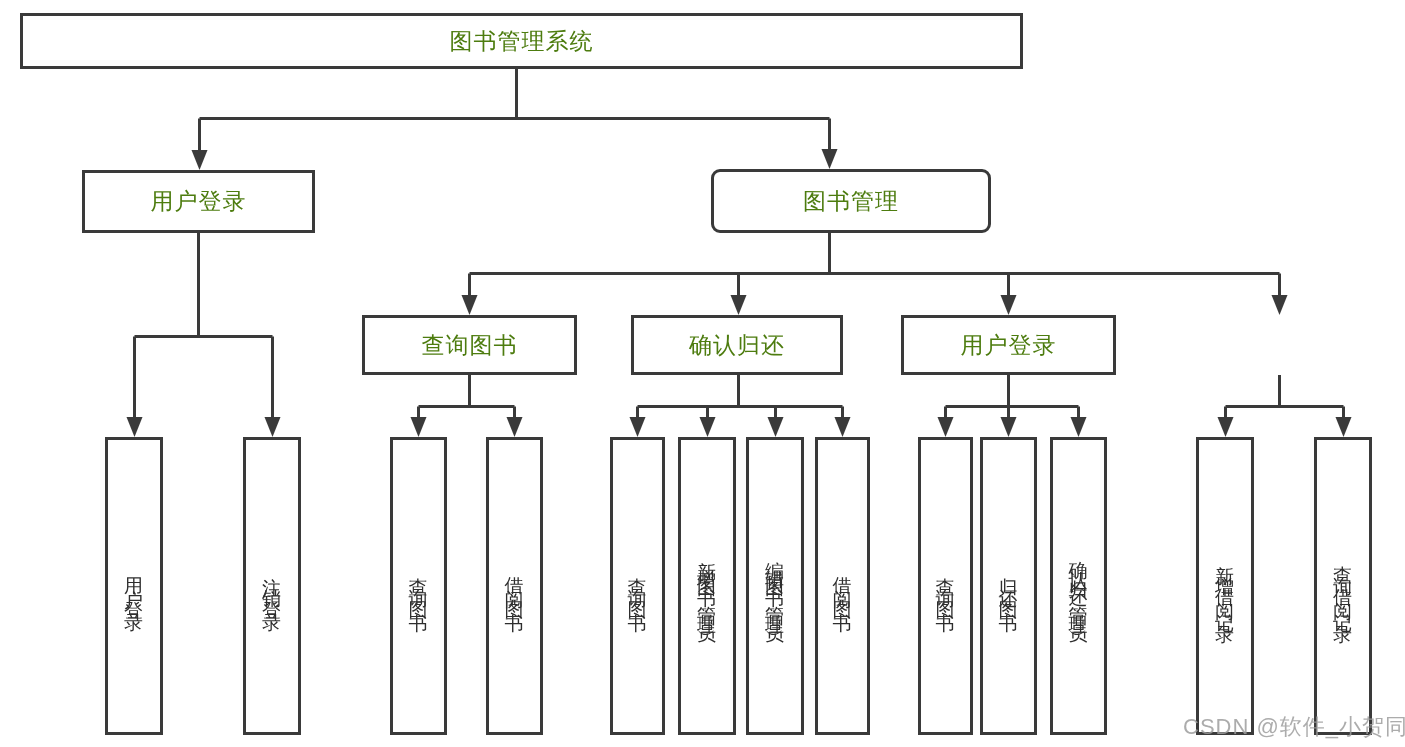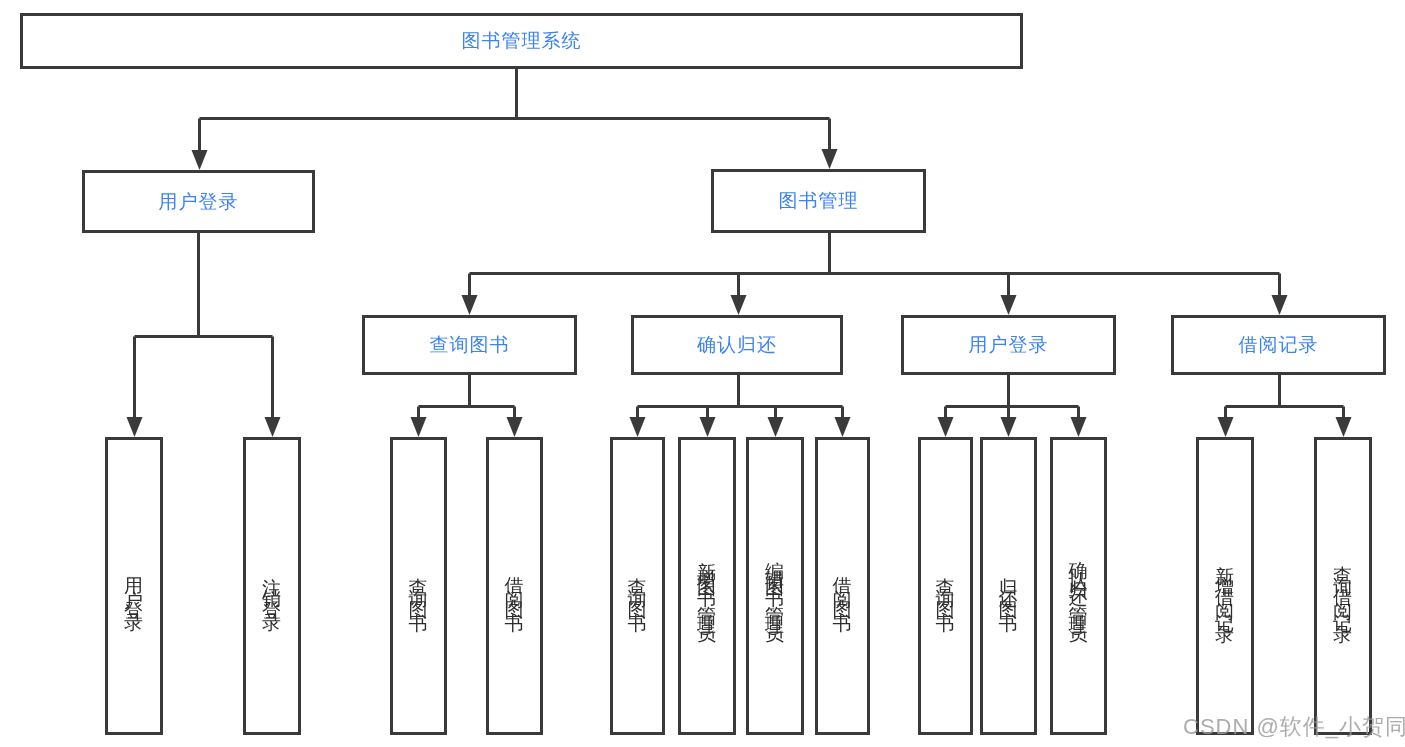--- a/index.html
+++ b/index.html
@@ -12,22 +12,22 @@
     overflow: hidden;
   }
   .box {
     position: absolute;
     box-sizing: border-box;
     border: 3px solid #3a3a3a;
     background: #ffffff;
     display: flex;
     align-items: center;
     justify-content: center;
-    color: #3b82f6;
-    font-size: 19px;
+    color: #4d7c0f;
+    font-size: 23px;
     letter-spacing: 1px;
     text-align: center;
     z-index: 2;
   }
   .vbox {
     position: absolute;
     box-sizing: border-box;
     border: 3px solid #3a3a3a;
     background: #ffffff;
     display: flex;
@@ -133,36 +133,33 @@
     </g>
   </svg>
 
   <div class="box" style="left:20px; top:13px; width:1003px; height:56px;">
     <span>图书管理系统</span>
   </div>
 
   <div class="box" style="left:82px; top:170px; width:233px; height:63px;">
     <span>用户登录</span>
   </div>
-  <div class="box" style="left:711px; top:169px; width:215px; height:64px;">
+  <div class="box" style="left:711px; top:169px; width:280px; height:64px;border-radius:9px;">
     <span>图书管理</span>
   </div>
 
   <div class="box" style="left:362px; top:315px; width:215px; height:60px;">
     <span>查询图书</span>
   </div>
   <div class="box" style="left:631px; top:315px; width:212px; height:60px;">
     <span>确认归还</span>
   </div>
   <div class="box" style="left:901px; top:315px; width:215px; height:60px;">
     <span>用户登录</span>
   </div>
-  <div class="box" style="left:1171px; top:315px; width:215px; height:60px;">
-    <span>借阅记录</span>
-  </div>
 
   <div class="vbox" style="left:105px; top:437px; width:58px; height:298px;">
     <span>用户登录</span>
   </div>
   <div class="vbox" style="left:243px; top:437px; width:58px; height:298px;">
     <span>注销登录</span>
   </div>
 
   <div class="vbox" style="left:390px; top:437px; width:57px; height:298px;">
     <span>查询图书</span>

